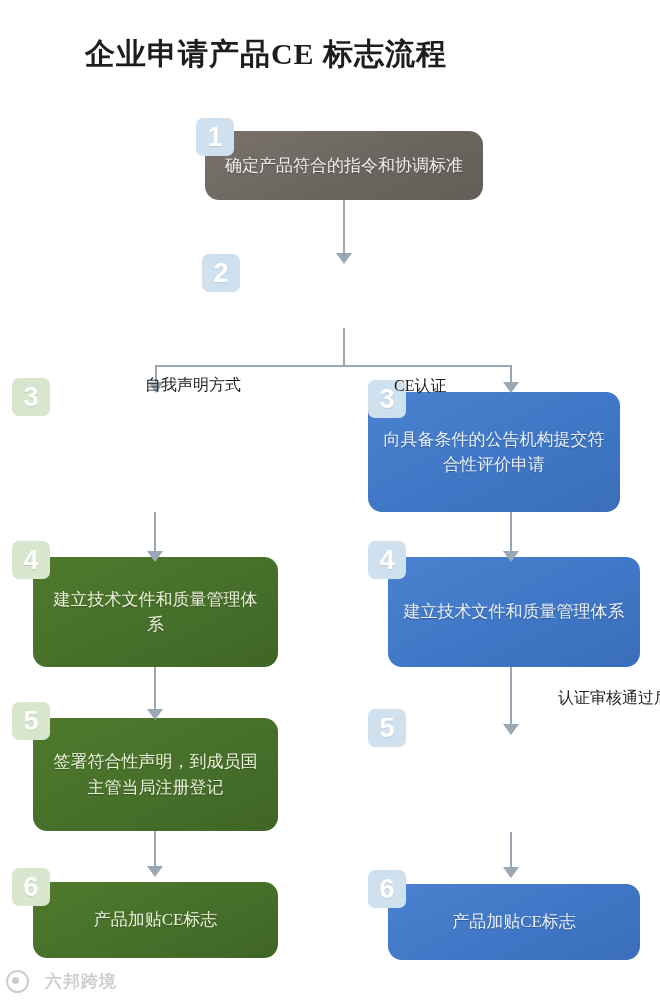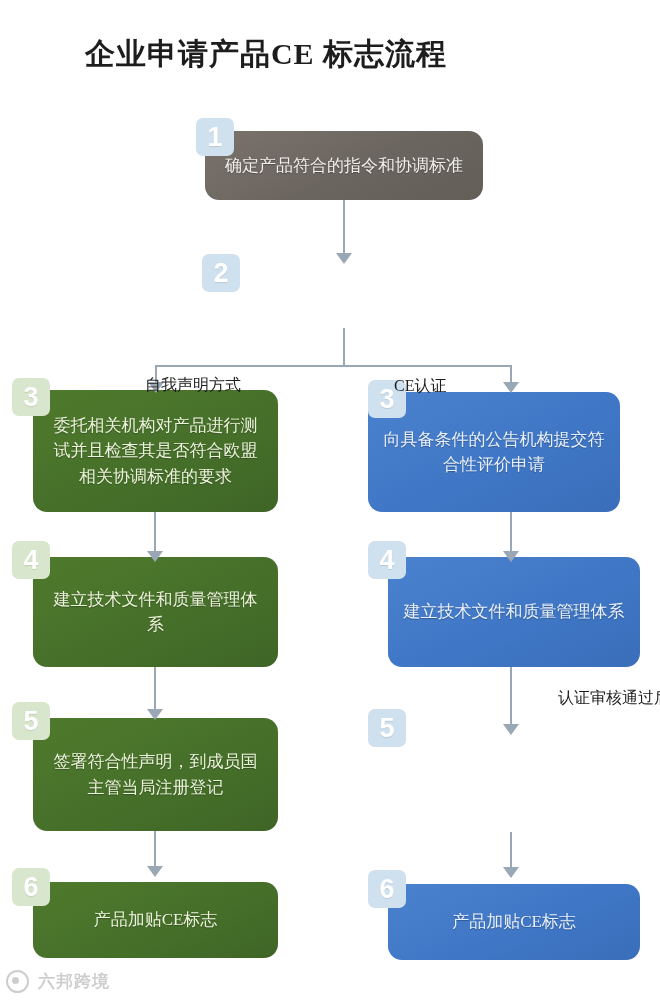--- a/index.html
+++ b/index.html
@@ -122,21 +122,21 @@
     z-index: 4;
   }
 
   
   .watermark {
     position: absolute;
     left: 6px;
     top: 970px;
     display: flex;
     align-items: center;
-    gap: 9px;
+    gap: 16px;
     opacity: 0.30;
   }
   .watermark .wm-icon {
     width: 19px;
     height: 19px;
     border-radius: 50%;
     border: 2px solid #5d5d5d;
     display: inline-block;
     position: relative;
   }
@@ -184,23 +184,20 @@
   <div class="vline" style="left:155px; top:365px; height:20px;"></div>
   <div class="arrowhead" style="left:148px; top:382px;"></div>
 
   <div class="vline" style="left:510px; top:365px; height:20px;"></div>
   <div class="arrowhead" style="left:503px; top:382px;"></div>
 
   <div class="edge-label" style="left:145px; top:340px;margin-top:35px;">自我声明方式</div>
   <div class="edge-label" style="left:394px; top:340px;margin-top:36px;">CE认证</div>
 
   <div class="badge green-badge" style="left:12px; top:378px;">3</div>
-  <div class="node green" style="left:33px; top:390px; width:245px; height:122px;">
-    <span class="node-text">委托相关机构对产品进行测试并且检查其是否符合欧盟相关协调标准的要求</span>
-  </div>
 
   <div class="vline" style="left:154px; top:512px; height:42px;"></div>
   <div class="arrowhead" style="left:147px; top:551px;"></div>
 
   <div class="badge green-badge" style="left:12px; top:541px;">4</div>
   <div class="node green" style="left:33px; top:557px; width:245px; height:110px;">
     <span class="node-text">建立技术文件和质量管理体系</span>
   </div>
 
   <div class="vline" style="left:154px; top:667px; height:45px;"></div>

